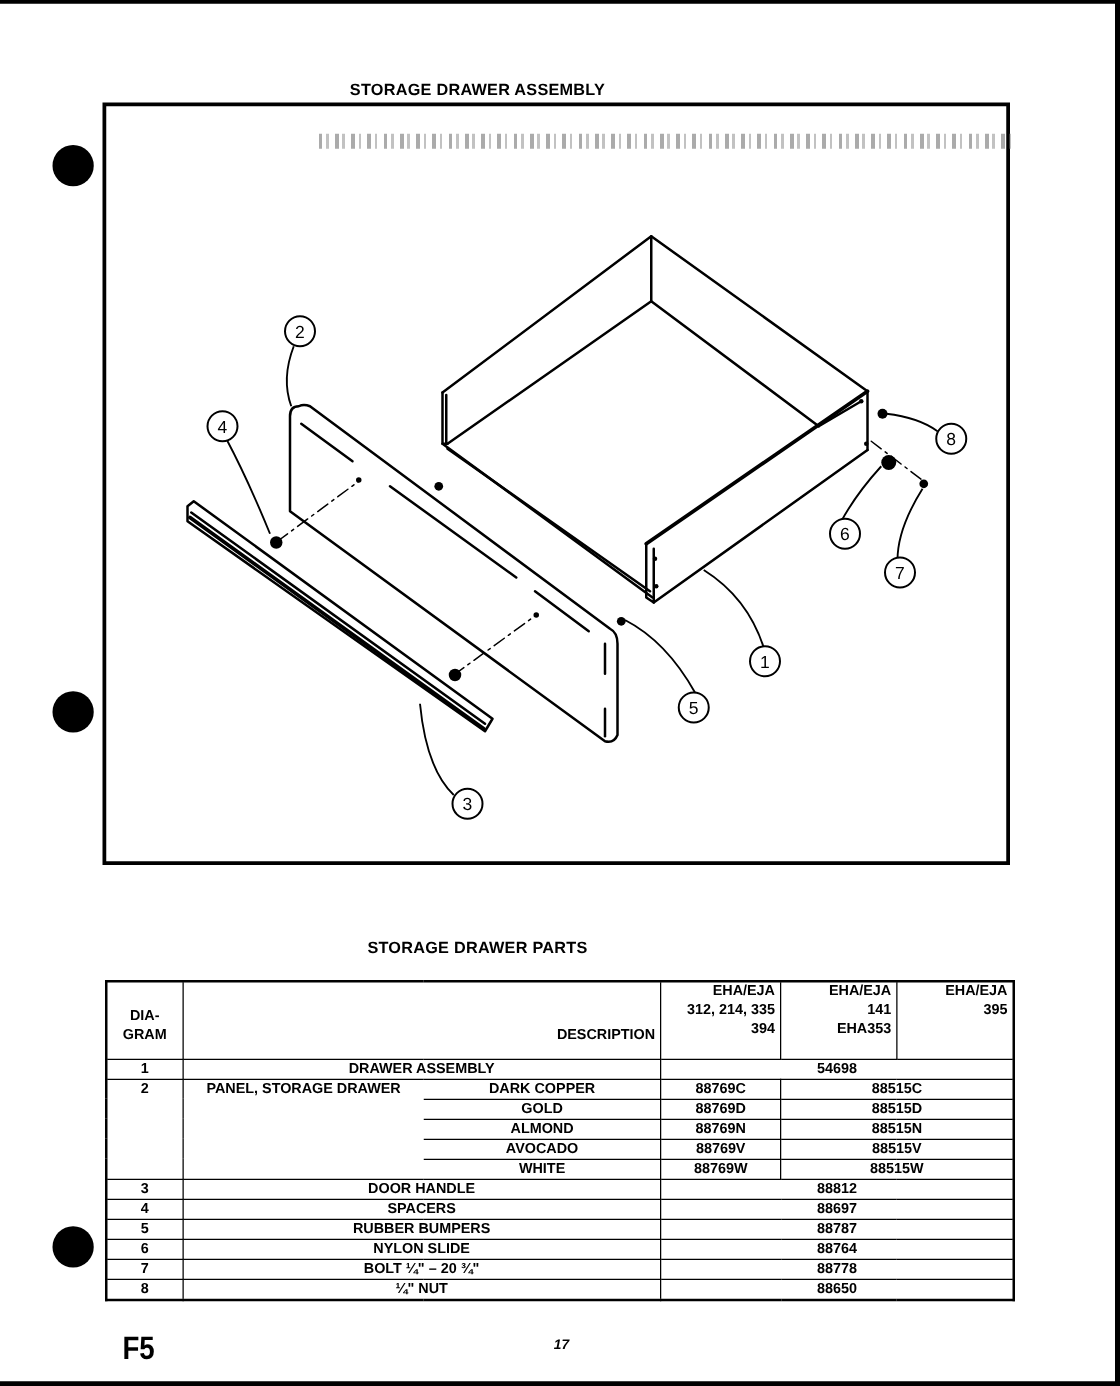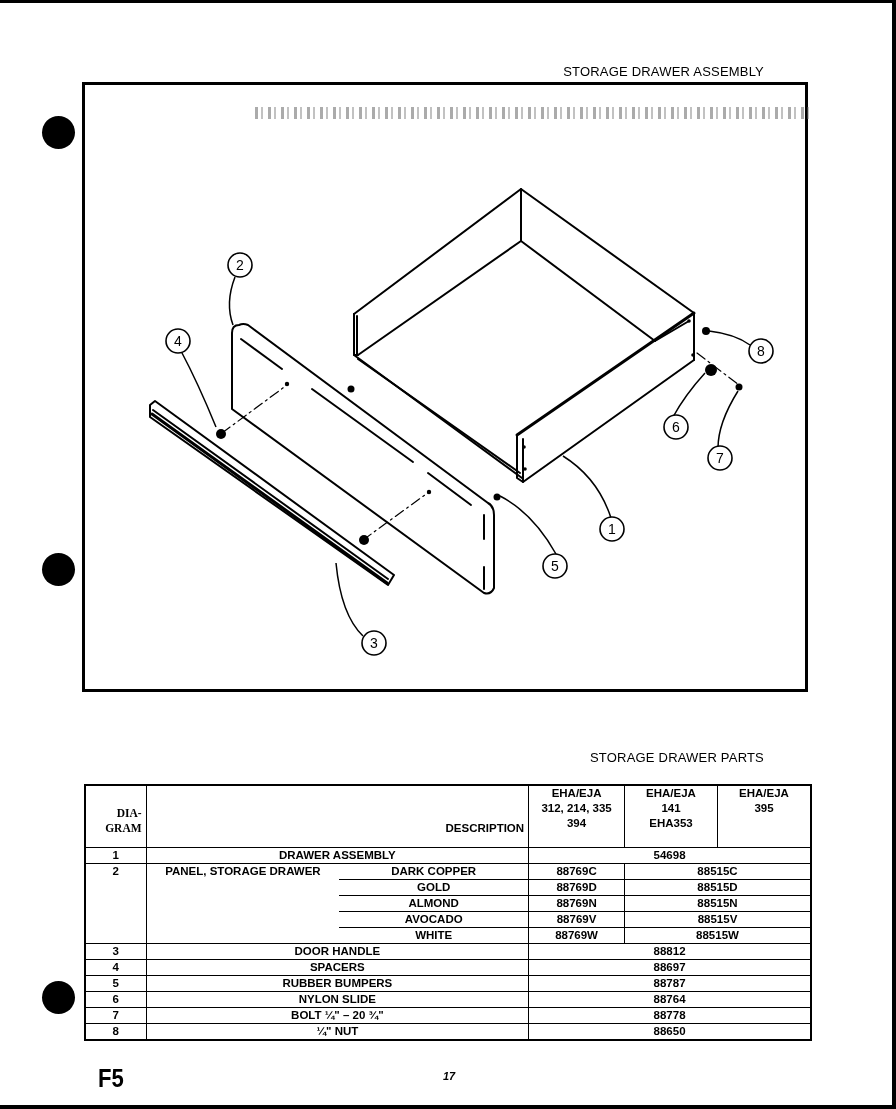--- a/index.html
+++ b/index.html
@@ -1,33 +1,33 @@
 <!DOCTYPE html>
 <html><head>
 <meta charset="utf-8">
 <style>
   html, body { margin: 0; padding: 0; background: #ffffff; }
   body { width: 896px; height: 1109px; position: relative; overflow: hidden; font-family: "Liberation Sans", sans-serif; color: #000; }
   .page-edge-top { position: absolute; left: 0; top: 0; width: 896px; height: 3px; background: #000; }
   .page-edge-right { position: absolute; right: 0; top: 0; width: 4px; height: 1109px; background: #000; }
   .page-edge-bottom { position: absolute; left: 0; bottom: 0; width: 896px; height: 4px; background: #000; }
   .punch { position: absolute; left: 42px; width: 33px; height: 33px; border-radius: 50%; background: #000; }
-  .title { position: absolute; left: 0; width: 764px; text-align: right; font-weight: normal; font-size: 13px; letter-spacing: 0.2px; }
+  .title { position: absolute; left: 0; width: 764px; text-align: center; font-weight: bold; font-size: 13px; letter-spacing: 0.2px; }
   .diagram-frame { position: absolute; left: 82px; top: 82px; width: 726px; height: 610px; border: 3px solid #000; box-sizing: border-box; }
   .diagram-frame svg { position: absolute; left: 0; top: 0; }
   .noise { position: absolute; left: 170px; top: 22px; width: 555px; height: 12px;
     background: repeating-linear-gradient(90deg, #444 0 3px, transparent 3px 6px, #777 6px 8px, transparent 8px 13px);
     opacity: 0.45; }
   table.parts { position: absolute; left: 84px; top: 784px; width: 728px; border-collapse: collapse; font-size: 11.5px; font-weight: bold; }
   table.parts td, table.parts th { border: 1.5px solid #000; padding: 0 4px; line-height: 15px; }
   table.parts { border: 2.5px solid #000; }
   th { font-weight: bold; }
-  .hdr-diag { width: 52px; text-align: right; vertical-align: middle; padding-top: 10px !important; font-family: Liberation Serif, serif; }
+  .hdr-diag { width: 52px; text-align: center; vertical-align: middle; padding-top: 10px !important; }
   .hdr-desc { text-align: right; vertical-align: middle; padding-top: 24px !important; }
-  .hdr-model { text-align: center; vertical-align: top; width: 85px; }
+  .hdr-model { text-align: right; vertical-align: top; width: 85px; }
   .diag-num { text-align: center; }
   .part { text-align: center; }
   .left { text-align: center; }
   .noborder-l { border-left: none !important; }
   .footer-code { position: absolute; left: 98px; top: 1063px; font-size: 26px; font-weight: bold; transform: scaleX(0.85); transform-origin: left; }
   .page-num { position: absolute; left: 443px; top: 1070px; font-size: 11px; font-weight: bold; font-style: italic; }
   .balloon-text { font-family: "Liberation Sans", sans-serif; font-size: 14px; }
 </style>
 </head>
 <body>

